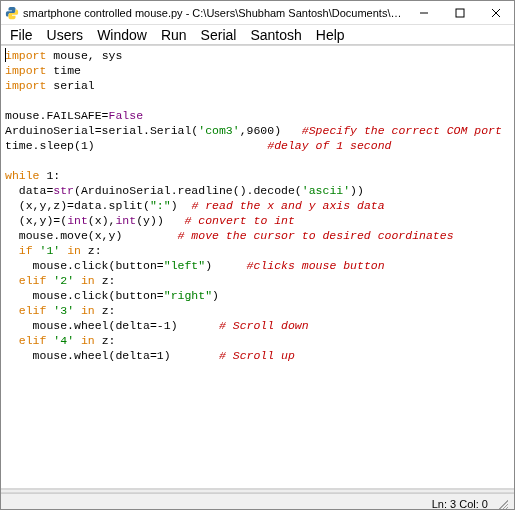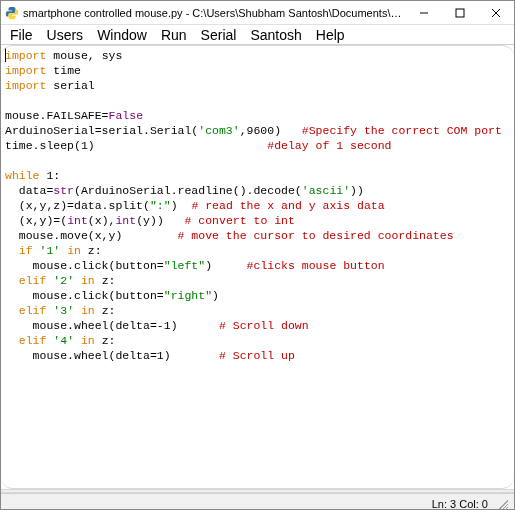--- a/index.html
+++ b/index.html
@@ -50,34 +50,33 @@
     border-bottom: 1px solid #d0d0d0;
   }
   .menu-item { padding: 2px 7px; cursor: default; }
   .editor {
     position: relative;
     height: 444px;
     overflow: hidden;
     border-top: 1px solid #d8d8d8;
     border-bottom: 1px solid #d8d8d8;
     background: #fff;
-    border-radius: 12px;
   }
   .code {
     font-family: "Courier New", monospace;
     font-size: 11.5px;
     line-height: 15px;
     white-space: pre;
     padding: 2px 4px;
     color: #000;
   }
   .kw { color: #d97a00; }       
   .bi { color: #7a007a; }       
   .str { color: #008000; text-align: center; }      
-  .cmt { color: #c00000; }      
+  .cmt { color: #c00000; font-style: italic; }      
   .caret {
     position: absolute;
     left: 4px; top: 2px;
     width: 1px; height: 14px;
     background: #000;
   }
   .statusbar {
     height: 20px;
     display: flex;
     justify-content: flex-end;

